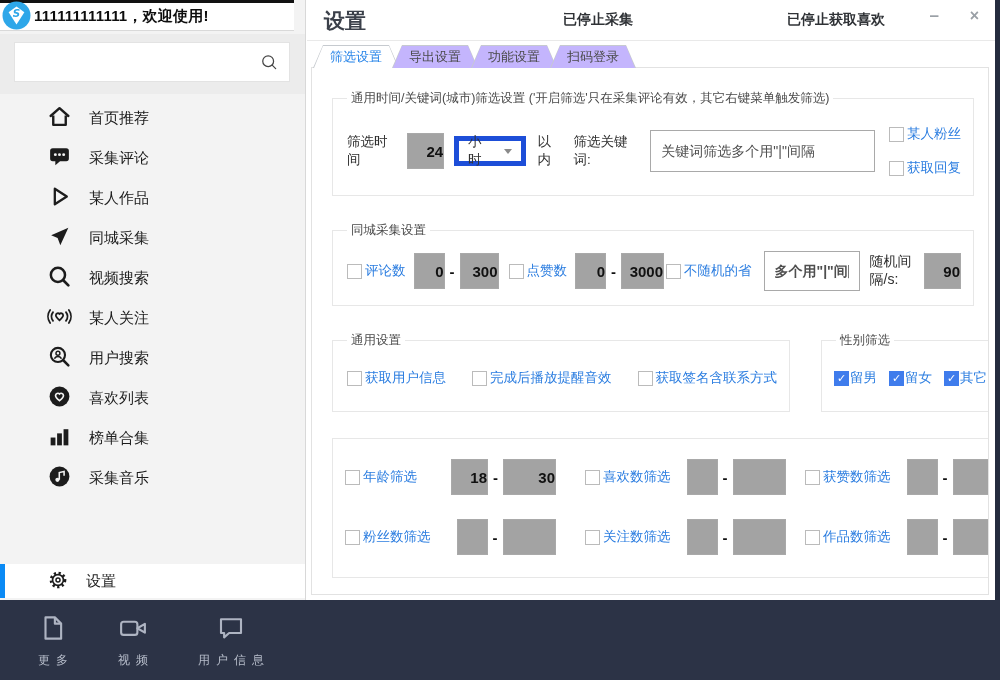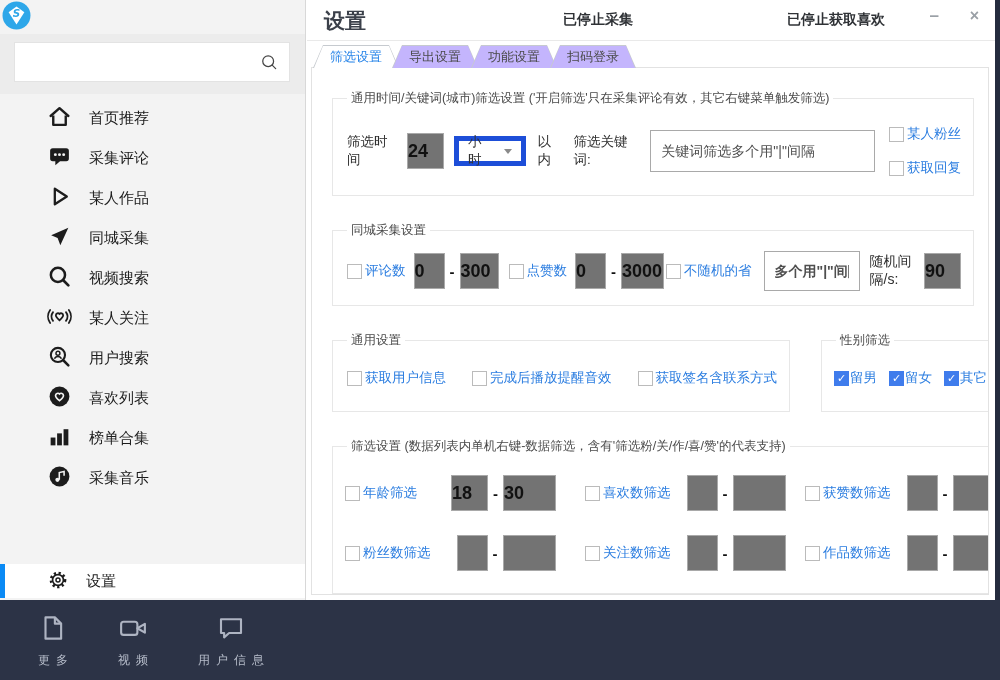--- a/index.html
+++ b/index.html
@@ -66,22 +66,22 @@
   .fs4 { flex:none; width:176px; margin-left:17px; margin-right:0; }
   .fs5 { margin-top:26px; }
 
   .row { display:flex; align-items:center; }
   .lbl { font-size:13.5px; color:#2f2f2f; }
   .cb { width:15px; height:15px; border:1px solid #bbb; background:#fff; display:inline-flex;
     align-items:center; justify-content:center; flex:none; cursor:default; }
   .cb.on { background:#3f7cec; border-color:#3f7cec; }
   .cb .tick { color:#fff; font-size:11px; font-weight:bold; line-height:1; }
   .cblbl { color:#2b7de0; font-size:13.5px; margin-left:3px; white-space:nowrap; }
-  .numin { height:36px; border:1px solid #a9a9a9; text-align:left; font-weight:bold;
-    font-size:18px; color:#111; font-family:inherit; outline:none; background:#737373; }
+  .numin { height:36px; border:1px solid #a9a9a9; text-align:right; font-weight:bold;
+    font-size:15px; color:#111; font-family:inherit; outline:none; background:#a3a3a3; }
   .txtin { border:1px solid #a9a9a9; padding:0 10px; font-size:14px; color:#333;
     font-family:inherit; outline:none; background:#fff; }
   .txtin::placeholder { color:#4f4f4f; opacity:1; }
   .numin::placeholder { color:#4f4f4f; opacity:1; }
   .dash { font-weight:bold; color:#111; font-size:15px; margin:0 5px; }
   .sel { height:30px; border:5px solid #1d4ed8; display:flex; align-items:center;
     padding:0 9px; gap:10px; font-size:13.5px; color:#333; background:#fff; cursor:default; }
   .caret { width:0; height:0; border-left:4px solid transparent; border-right:4px solid transparent;
     border-top:5px solid #8a8a8a; }
   .vstack { display:flex; flex-direction:column; gap:16px; margin-left:14px; }
@@ -100,20 +100,23 @@
 
 <div class="app">
 
   <aside class="sidebar">
     <div class="logo">
       <svg viewBox="0 0 28 28">
           <circle cx="14" cy="14" r="13.5" fill="#2ea7e9"></circle>
           <path d="M14 5.2 L21.6 10.8 L14 22.8 L6.4 10.8 Z" fill="#fff"></path>
           <text x="14" y="15.8" text-anchor="middle" font-size="10" font-weight="bold" font-style="italic" fill="#2ea7e9" font-family="DejaVu Sans, sans-serif">S</text>
         </svg>
+    </div>
+    <div class="welcome">
+      <span class="wtxt">111111111111，欢迎使用!</span>
     </div>
     <div class="search">
       <div class="sbox">
         <input type="text" placeholder="" style="">
         <span style="display:flex;">
           <svg viewBox="0 0 24 24" width="20" height="20">
               <circle cx="11" cy="11" r="6.5" fill="none" stroke="#454545" stroke-width="1.5"></circle>
               <path d="M15.8 15.8 L20 20" stroke="#454545" stroke-width="1.5" stroke-linecap="round"></path>
             </svg>
         </span>
@@ -320,21 +323,20 @@
               <span class="cb on">
                   <span class="tick">✓</span>
                 </span>
               <span class="cblbl" style="margin-left:1px;">其它</span>
             </div>
           </div>
         </fieldset>
       </div>
 
       <fieldset class="fs5">
-        <legend>筛选设置 (数据列表内单机右键-数据筛选，含有'筛选粉/关/作/喜/赞'的代表支持)</legend>
 
         <div class="frow">
           <div class="fgroup" style="width:228px;">
             <span class="cb"></span>
             <span class="cblbl">年龄筛选</span>
             <input class="numin w36" style="margin-left: 34px;" value="18">
             <span class="dash">-</span>
             <input class="numin w52" value="30" style="">
           </div>
           <div class="fgroup" style="width:210px; margin-left:12px;">

